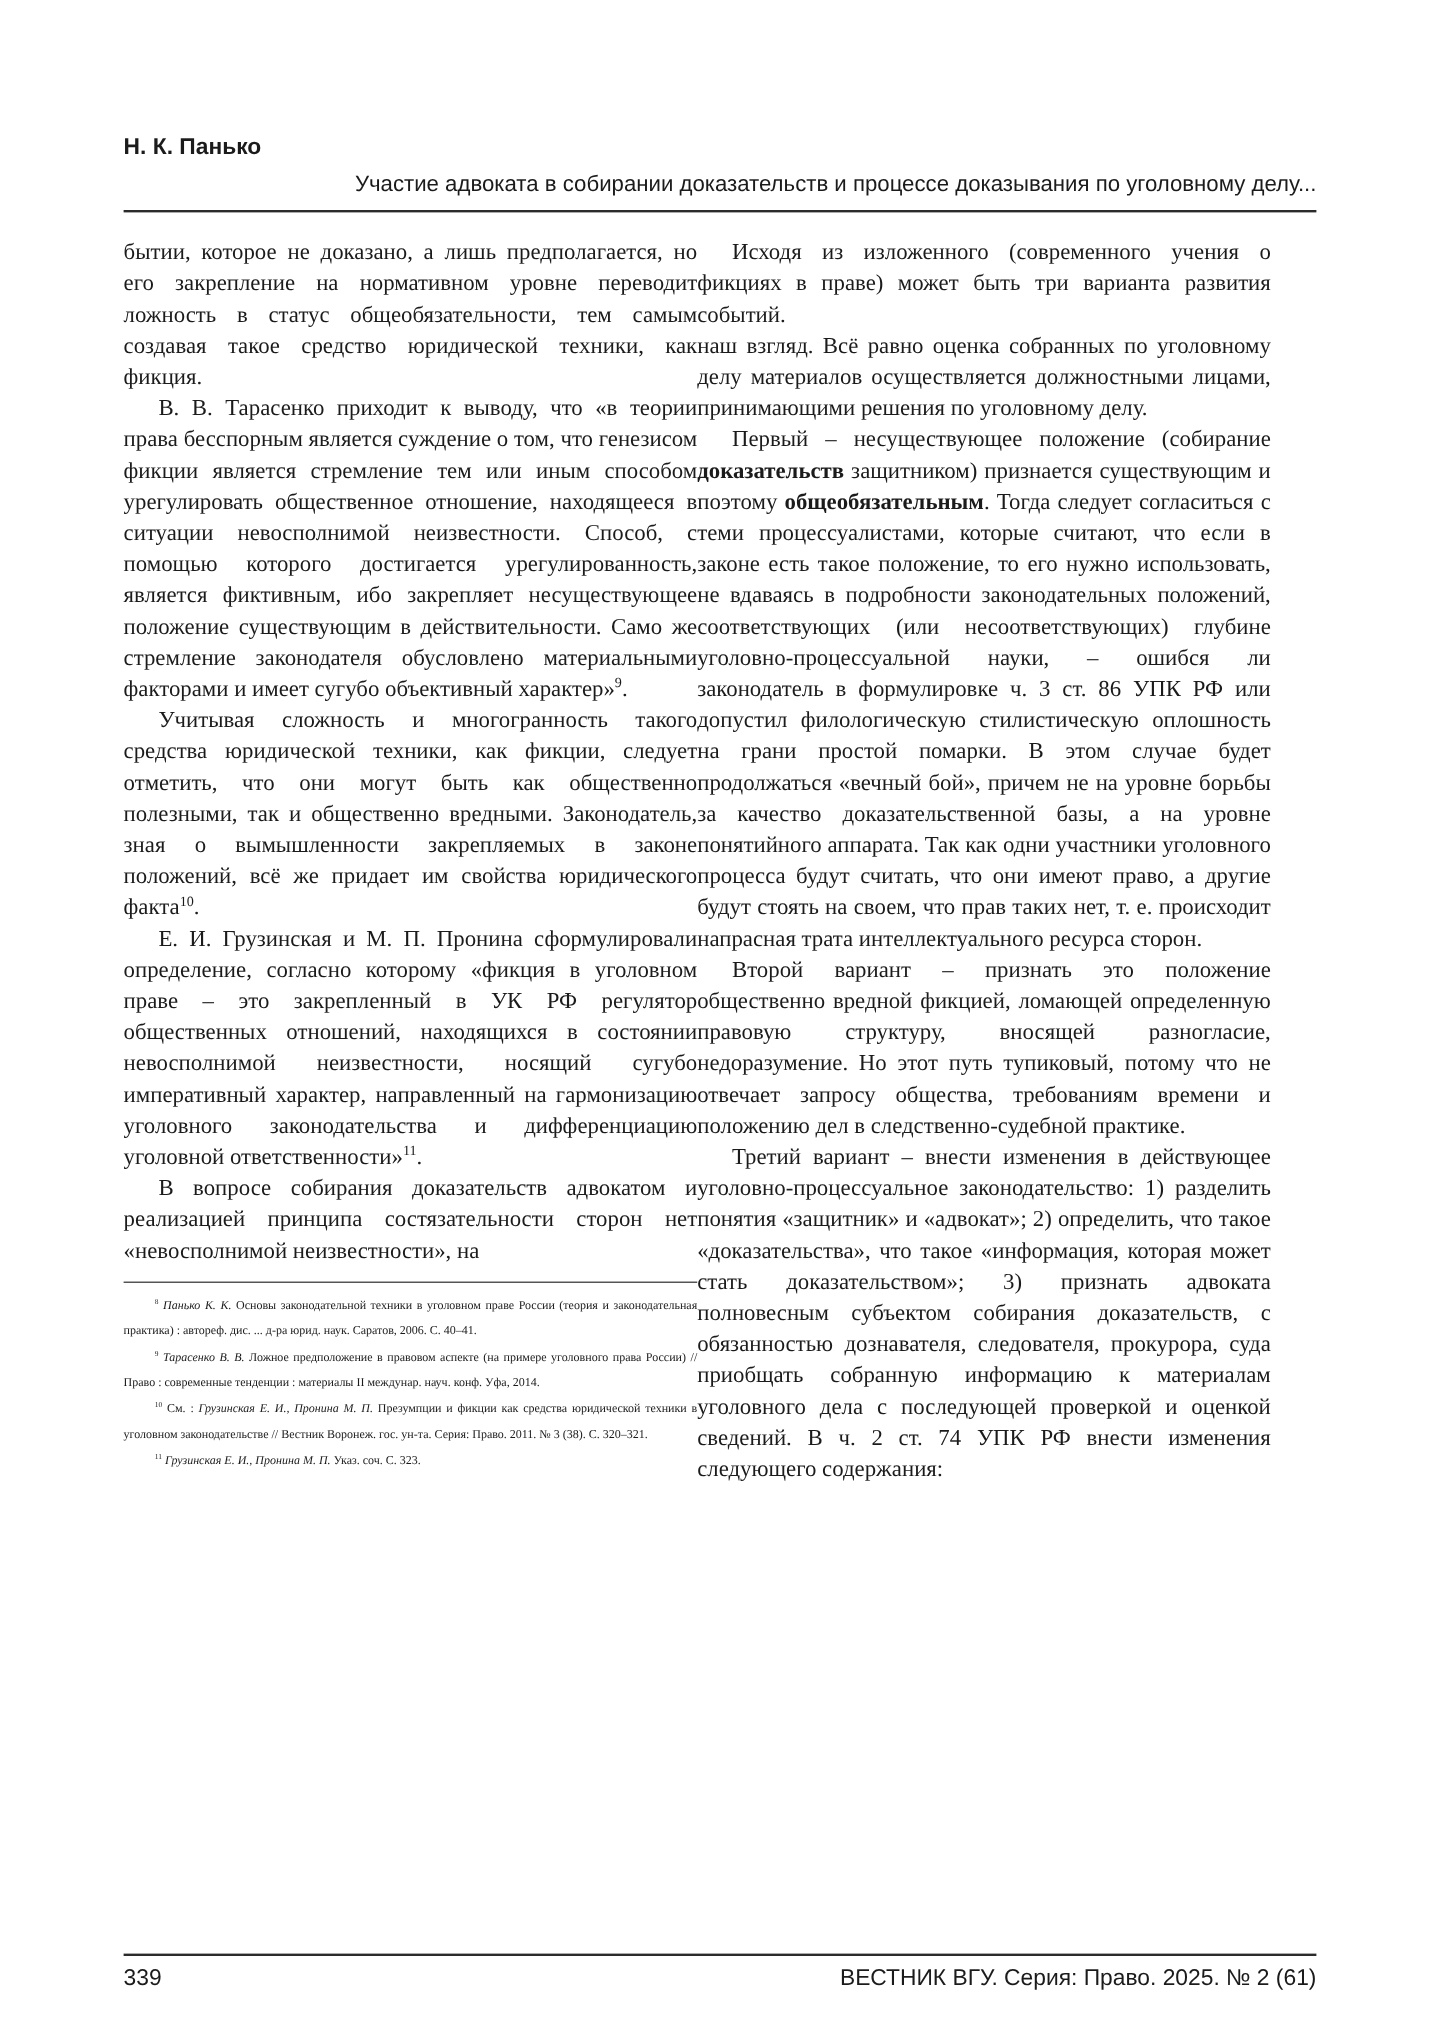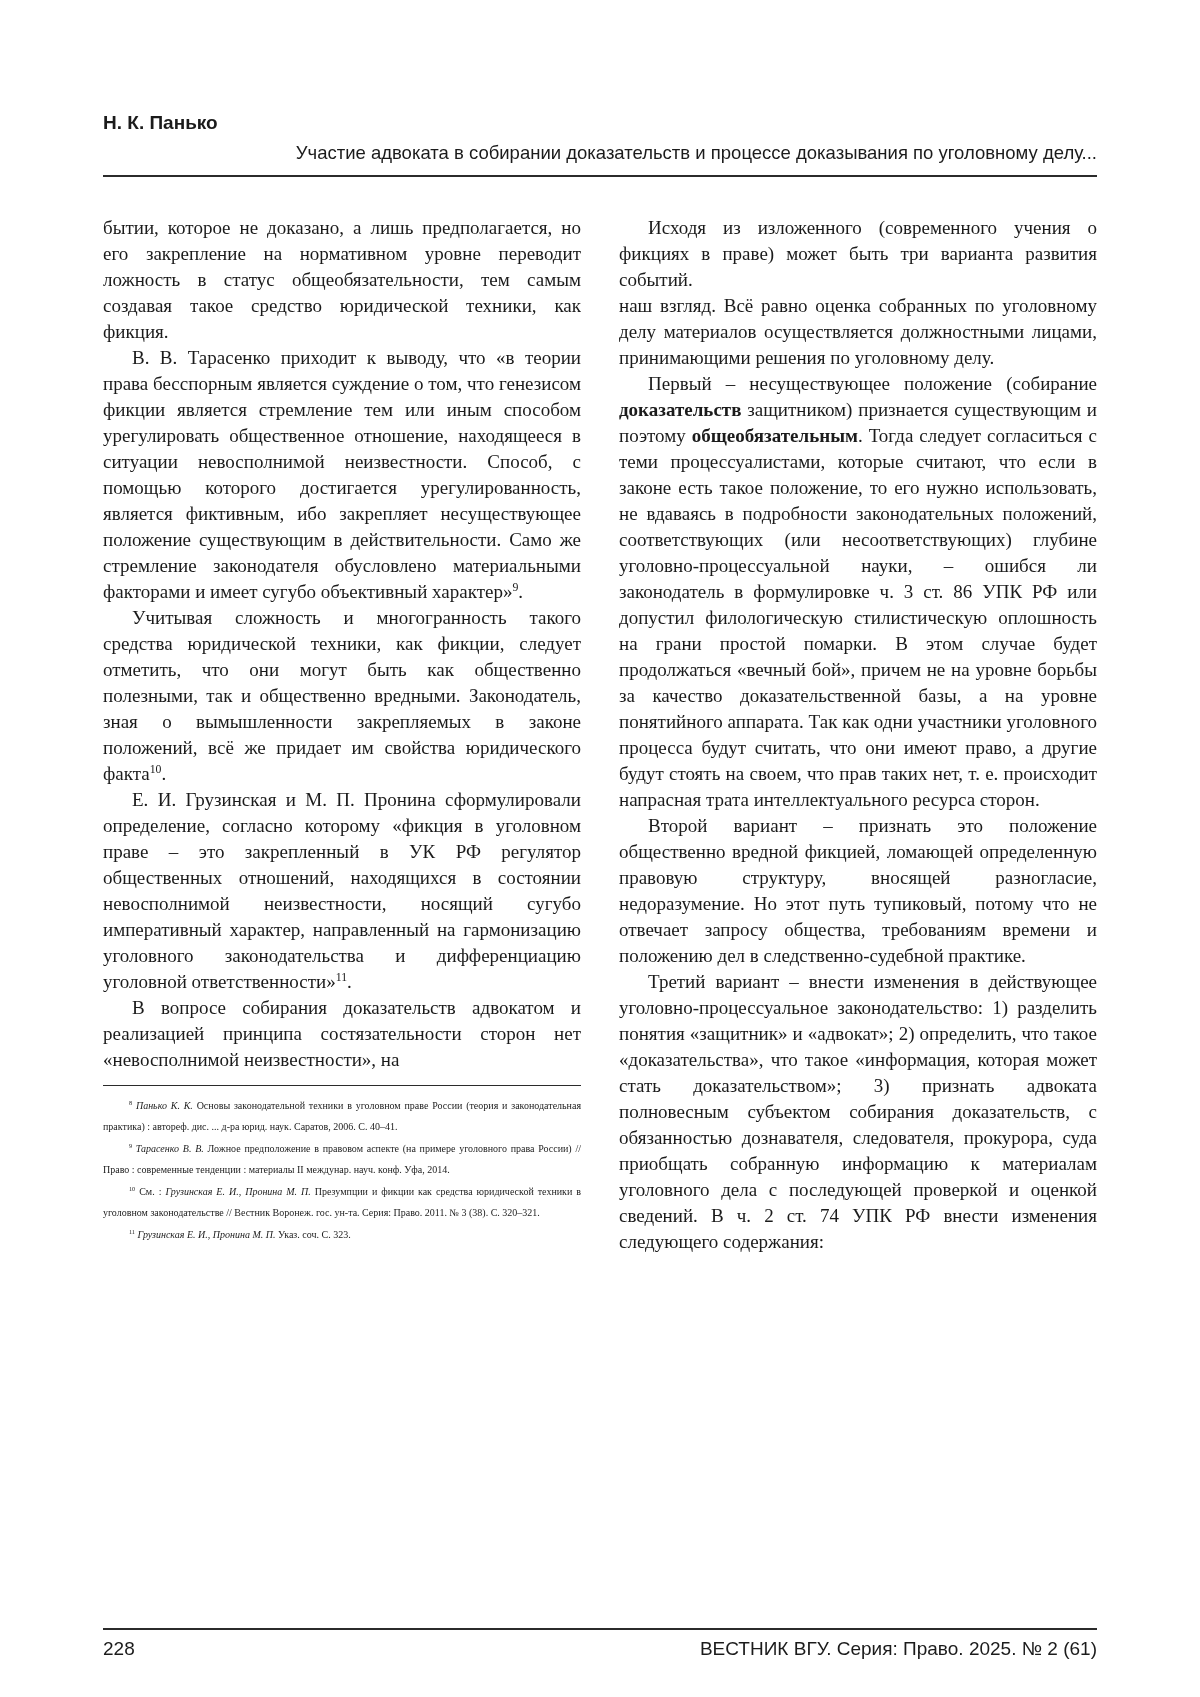--- a/index.html
+++ b/index.html
@@ -14,21 +14,21 @@
     position: relative;
     width: 1200px; height: 1672px;
     padding: 112px 103px 0 103px;
     overflow: hidden;
   }
   .running-head { font-family: "Liberation Sans", sans-serif; }
   .rh-author { font-weight: 700; font-size: 19px; line-height: 1.2; margin-bottom: 7px; }
   .rh-title  { font-size: 18.5px; line-height: 1.2; margin-bottom: 11px; text-align: right; }
   .rule      { height: 1.6px; background: #2b2b2b; }
 
-  .columns { display: flex; gap: 38px; margin-top: 38px; }
+  .columns { display: flex; margin-top: 21px; }
   .col { width: 478px; flex: 0 0 478px; }
 
   .body-p {
     margin: 0;
     font-size: 19px;
     line-height: 26px;
     text-align: justify;
   }
   .indent { text-indent: 29px; }
 
@@ -89,18 +89,18 @@
       <p class="body-p indent"><span>Первый – несуществующее положение (собирание </span><span class="b">доказательств</span><span> защитником) признается существующим и поэтому </span><span class="b">общеобязательным</span><span>. Тогда следует согласиться с теми процессуалистами, которые считают, что если в законе есть такое положение, то его нужно использовать, не вдаваясь в подробности законодательных положений, соответствующих (или несоответствующих) глубине уголовно-процессуальной науки, – ошибся ли законодатель в формулировке ч. 3 ст. 86 УПК РФ или допустил филологическую стилистическую оплошность на грани простой помарки. В этом случае будет продолжаться «вечный бой», причем не на уровне борьбы за качество доказательственной базы, а на уровне понятийного аппарата. Так как одни участники уголовного процесса будут считать, что они имеют право, а другие будут стоять на своем, что прав таких нет, т. е. происходит напрасная трата интеллектуального ресурса сторон.</span></p>
       <p class="body-p indent"><span>Второй вариант – признать это положение общественно вредной фикцией, ломающей определенную правовую структуру, вносящей разногласие, недоразумение. Но этот путь тупиковый, потому что не отвечает запросу общества, требованиям времени и положению дел в следственно-судебной практике.</span></p>
       <p class="body-p indent"><span>Третий вариант – внести изменения в действующее уголовно-процессуальное законодательство: 1) разделить понятия «защитник» и «адвокат»; 2) определить, что такое «доказательства», что такое «информация, которая может стать доказательством»; 3) признать адвоката полновесным субъектом собирания доказательств, с обязанностью дознавателя, следователя, прокурора, суда приобщать собранную информацию к материалам уголовного дела с последующей проверкой и оценкой сведений. В ч. 2 ст. 74 УПК РФ внести изменения следующего содержания:</span></p>
     </section>
 
   </main>
 
   <footer class="page-footer">
     <div class="rule"></div>
     <div class="footer-row">
-      <span>228</span>
+      <span>339</span>
       <span>ВЕСТНИК ВГУ. Серия: Право. 2025. № 2 (61)</span>
     </div>
   </footer>
 
 </div>
 
 </body></html>

